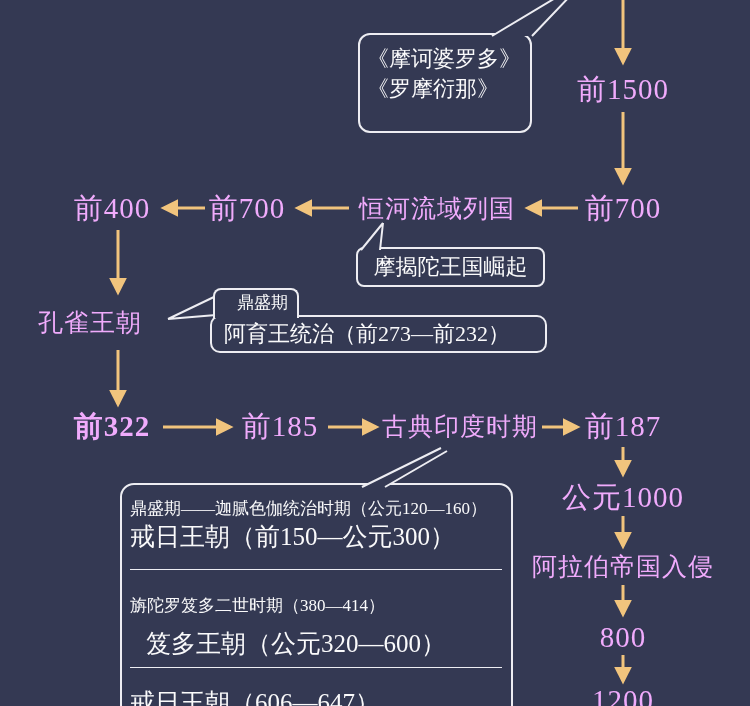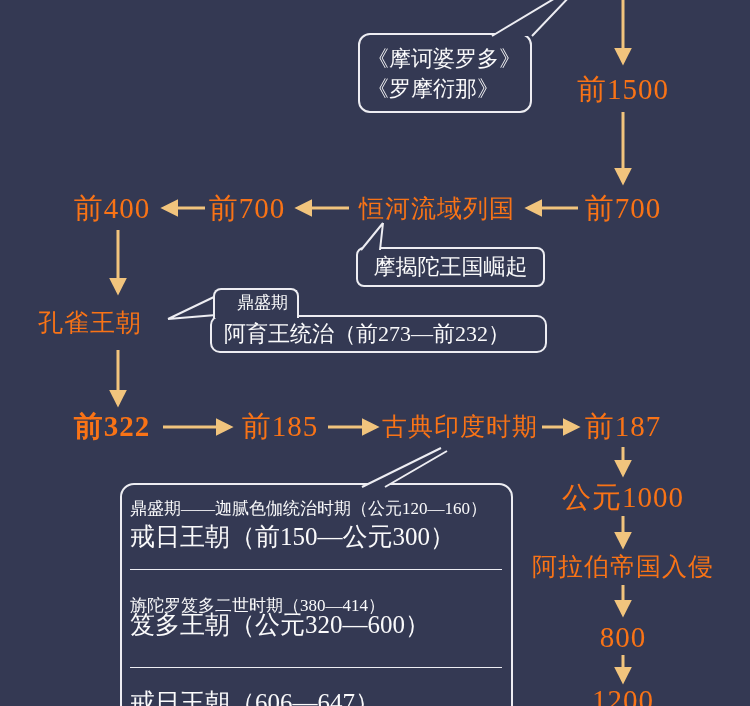--- a/index.html
+++ b/index.html
@@ -2,38 +2,38 @@
 <html><head>
 <meta charset="utf-8">
 <style>
   html,body{margin:0;padding:0;background:#343953;}
   .canvas{
     position:relative;width:750px;height:706px;overflow:hidden;
     background:#343953;
     font-family:"Liberation Serif","DejaVu Serif",serif;
   }
   .node{position:absolute;transform:translate(-50%,-50%);white-space:nowrap;
-        color:#f97316;line-height:1;}
+        color:#f0abfc;line-height:1;}
   .node.year{font-size:29px;letter-spacing:1px;}
   .node.cjk{font-size:25px;letter-spacing:1px;}
   .wbox{position:absolute;border:2px solid #EDEDF2;background:#343953;
         color:#FAFAFB;box-sizing:border-box;}
   .wbox .bline{white-space:nowrap;}
   .overlay{position:absolute;left:0;top:0;pointer-events:none;}
   .b5line{position:absolute;left:8px;white-space:nowrap;color:#FAFAFB;line-height:1.25;}
   .b5line.small{font-size:17px;}
   .b5line.big{font-size:25px;}
   .b5hr{position:absolute;left:8px;width:372px;border-top:1px solid #EDEDF2;height:0;}
 </style>
 </head>
 <body>
 
 <div class="canvas">
 
-  <div class="wbox" style="left:358px;top:33px;width:174px;height:80px;border-radius:12px;
+  <div class="wbox" style="left:358px;top:33px;width:174px;height:100px;border-radius:12px;
               font-size:22px;line-height:30px;padding:9px 6px 0 7px;">
     <div class="bline">《摩诃婆罗多》</div>
     <div class="bline">《罗摩衍那》</div>
   </div>
 
   <div class="wbox" style="left:356px;top:247px;width:189px;height:40px;border-radius:8px;
               font-size:22px;line-height:36px;text-align:center;">
     <span class="bline">摩揭陀王国崛起</span>
   </div>
 
@@ -45,21 +45,21 @@
   <div class="wbox" style="left:213px;top:288px;width:86px;height:30px;border-radius:8px 8px 0 0;
               border-bottom:none;font-size:17px;line-height:26px;padding-left:13px;z-index:2;text-align:center;">
     <span class="bline">鼎盛期</span>
   </div>
 
   <div class="wbox" style="left:120px;top:483px;width:393px;height:250px;border-radius:14px;">
     <div class="b5line small" style="top:13px;">鼎盛期——迦腻色伽统治时期（公元120—160）</div>
     <div class="b5line big" style="top:36px;">戒日王朝（前150—公元300）</div>
     <div class="b5hr" style="top:84px;"></div>
     <div class="b5line small" style="top:110px;">旃陀罗笈多二世时期（380—414）</div>
-    <div class="b5line big" style="top:124px;">笈多王朝（公元320—600）</div>
+    <div class="b5line big" style="top:143px;margin-left:16px;">笈多王朝（公元320—600）</div>
     <div class="b5hr" style="top:182px;"></div>
     <div class="b5line big" style="top:202px;">戒日王朝（606—647）</div>
   </div>
 
   <div class="node year" style="left:623px;top:89px;">前1500</div>
   <div class="node year" style="left:623px;top:208px;">前700</div>
   <div class="node cjk" style="left:437px;top:208px;">恒河流域列国</div>
   <div class="node year" style="left:247px;top:208px;">前700</div>
   <div class="node year" style="left:112px;top:208px;">前400</div>
   <div class="node cjk" style="left:90px;top:322px;">孔雀王朝</div>

